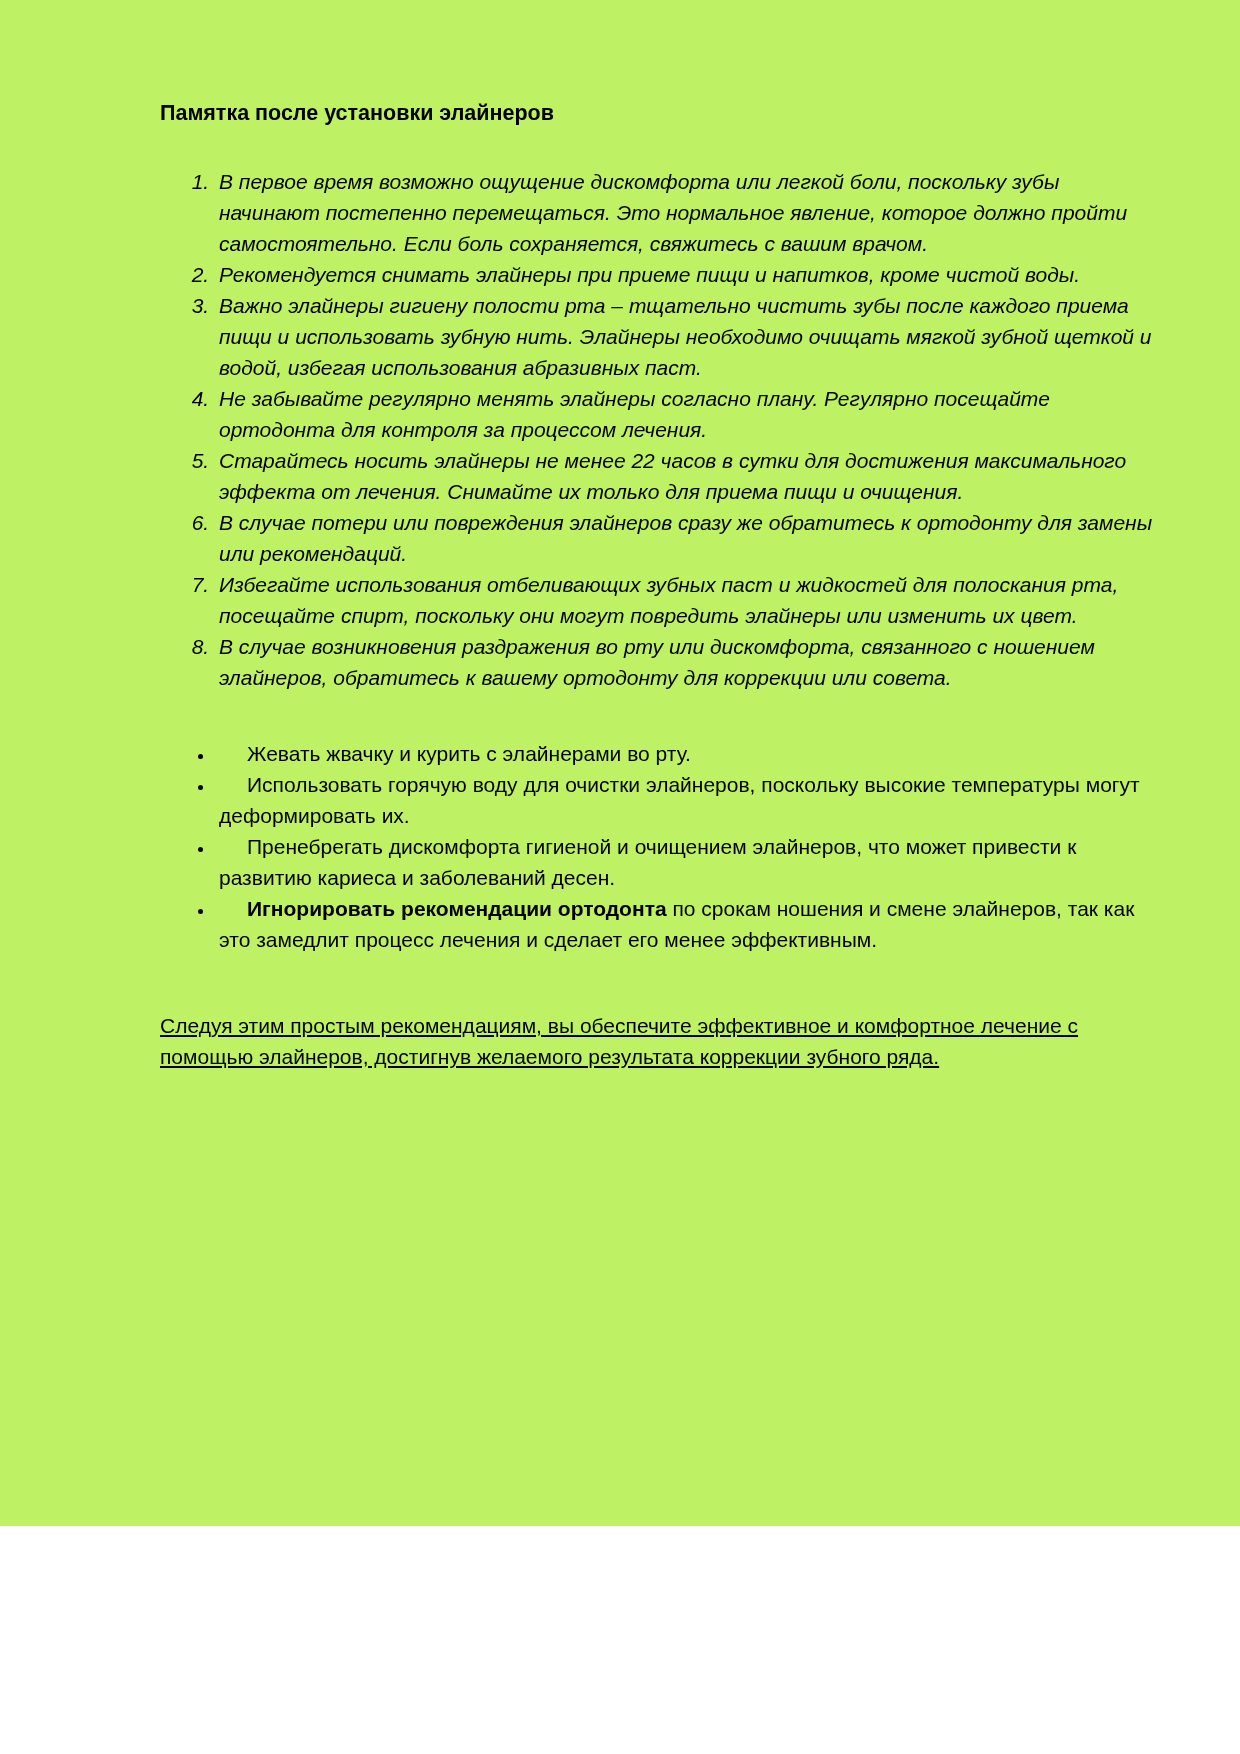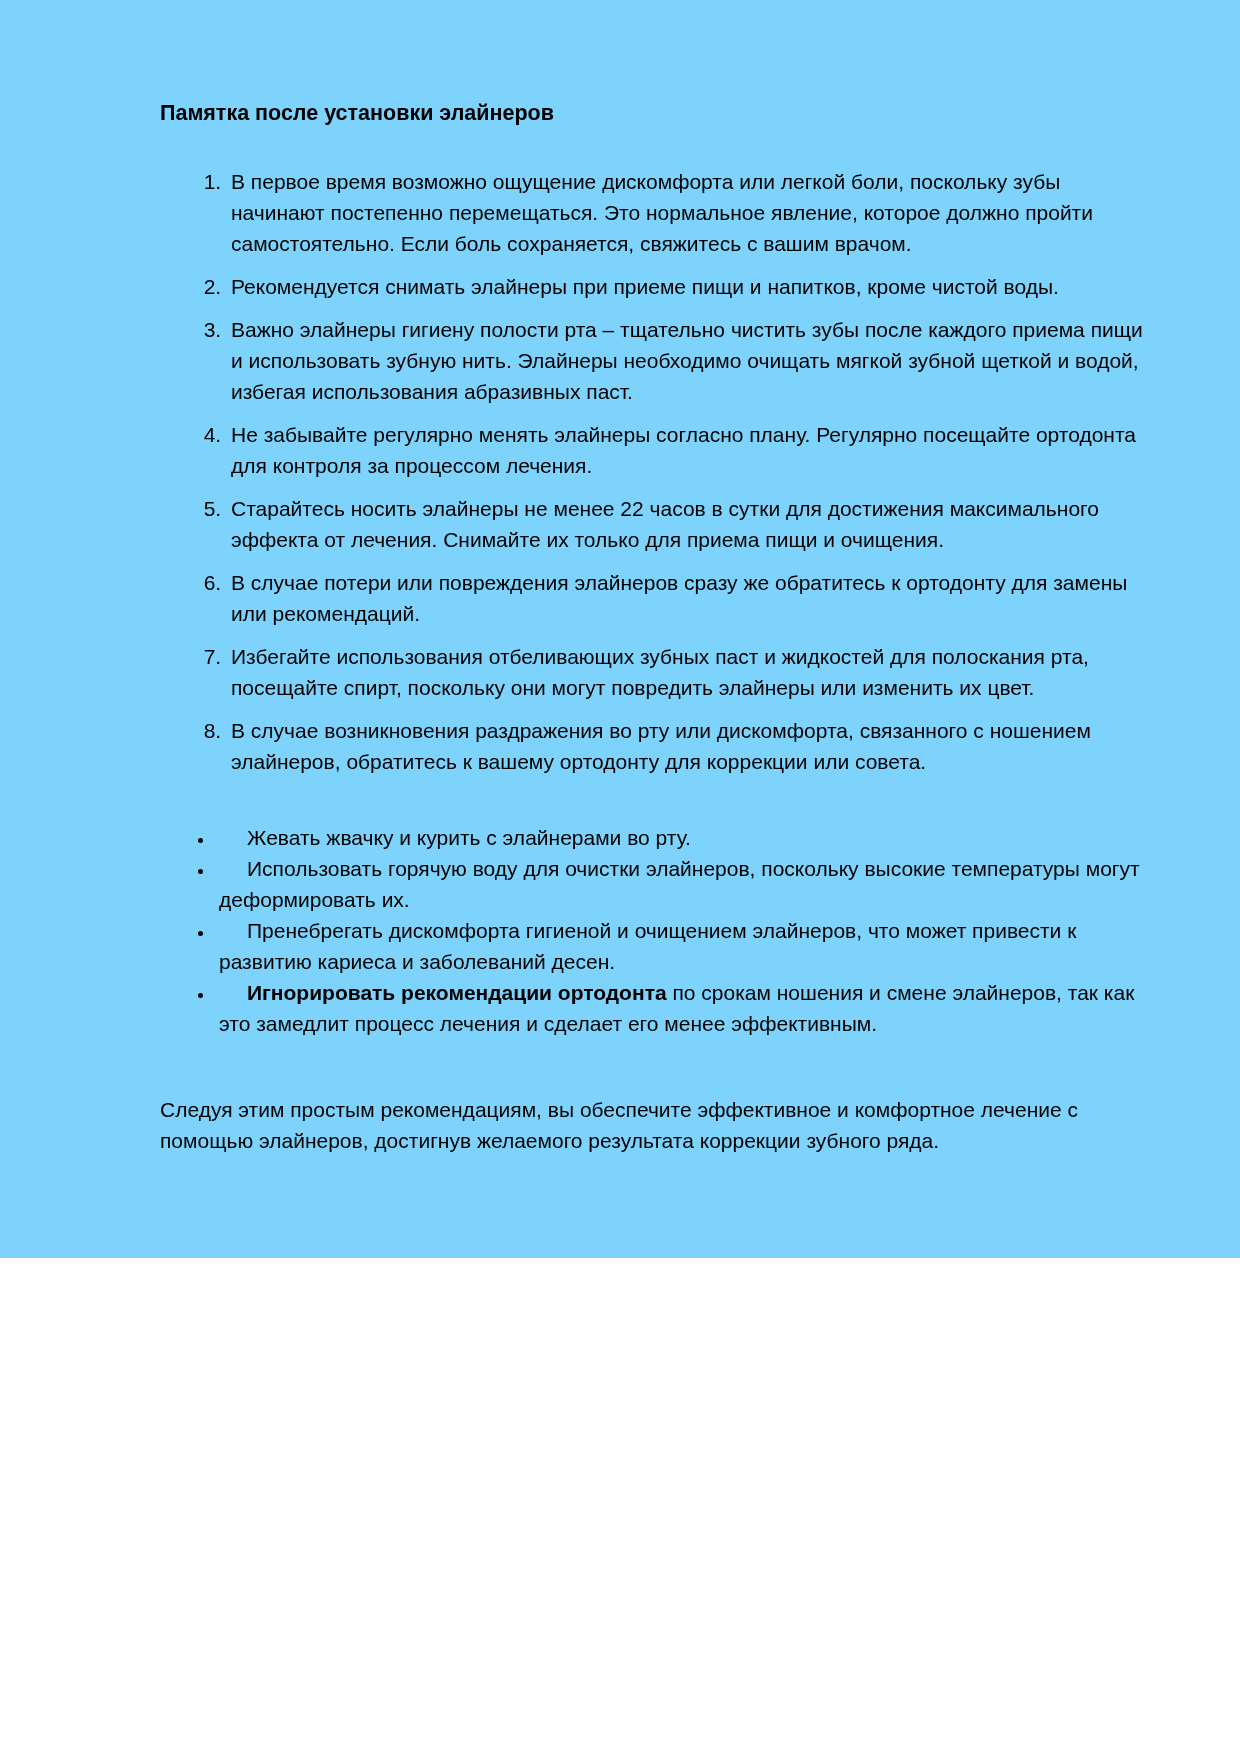--- a/index.html
+++ b/index.html
@@ -3,44 +3,45 @@
 <meta charset="utf-8">
 <style>
   html, body {
     margin: 0;
     padding: 0;
     background: #ffffff;
   }
   .page {
     position: relative;
     width: 1240px;
-    height: 1258px;
-    background: #7dd3fc;
+    height: 1526px;
+    background: #bef264;
     box-sizing: border-box;
     padding: 100px 74px 0 160px;
     font-family: "Liberation Sans", sans-serif;
     font-size: 21px;
     line-height: 31px;
     color: #000000;
     overflow: hidden;
   }
   .doc-title {
     font-size: 21.5px;
     font-weight: bold;
     line-height: 26px;
     margin: 0 0 40px 0;
   }
   ol.instructions {
     margin: 0;
     padding: 0 0 0 55px;
     list-style: decimal outside;
   }
   ol.instructions li {
-    margin: 12px;
+    margin: 0;
     padding-left: 4px;
+    font-style: italic;
   }
   .nelzya {
     margin: 27px 0 0 0;
   }
   ul.prohibited {
     margin: 45px 0 0 0;
     padding: 0 0 0 55px;
     list-style: disc outside;
   }
   ul.prohibited li {
@@ -50,20 +51,21 @@
   ul.prohibited li::marker {
     font-size: 18px;
   }
   .bold-lead {
     font-weight: bold;
     margin-left: 28px;
   }
   .closing {
     margin: 55px 0 0 0;
     max-width: 925px;
+    text-decoration: underline;
   }
 </style>
 </head>
 <body>
 
 <div class="page">
 
   <h1 class="doc-title">Памятка после установки элайнеров</h1>
 
   <ol class="instructions">

